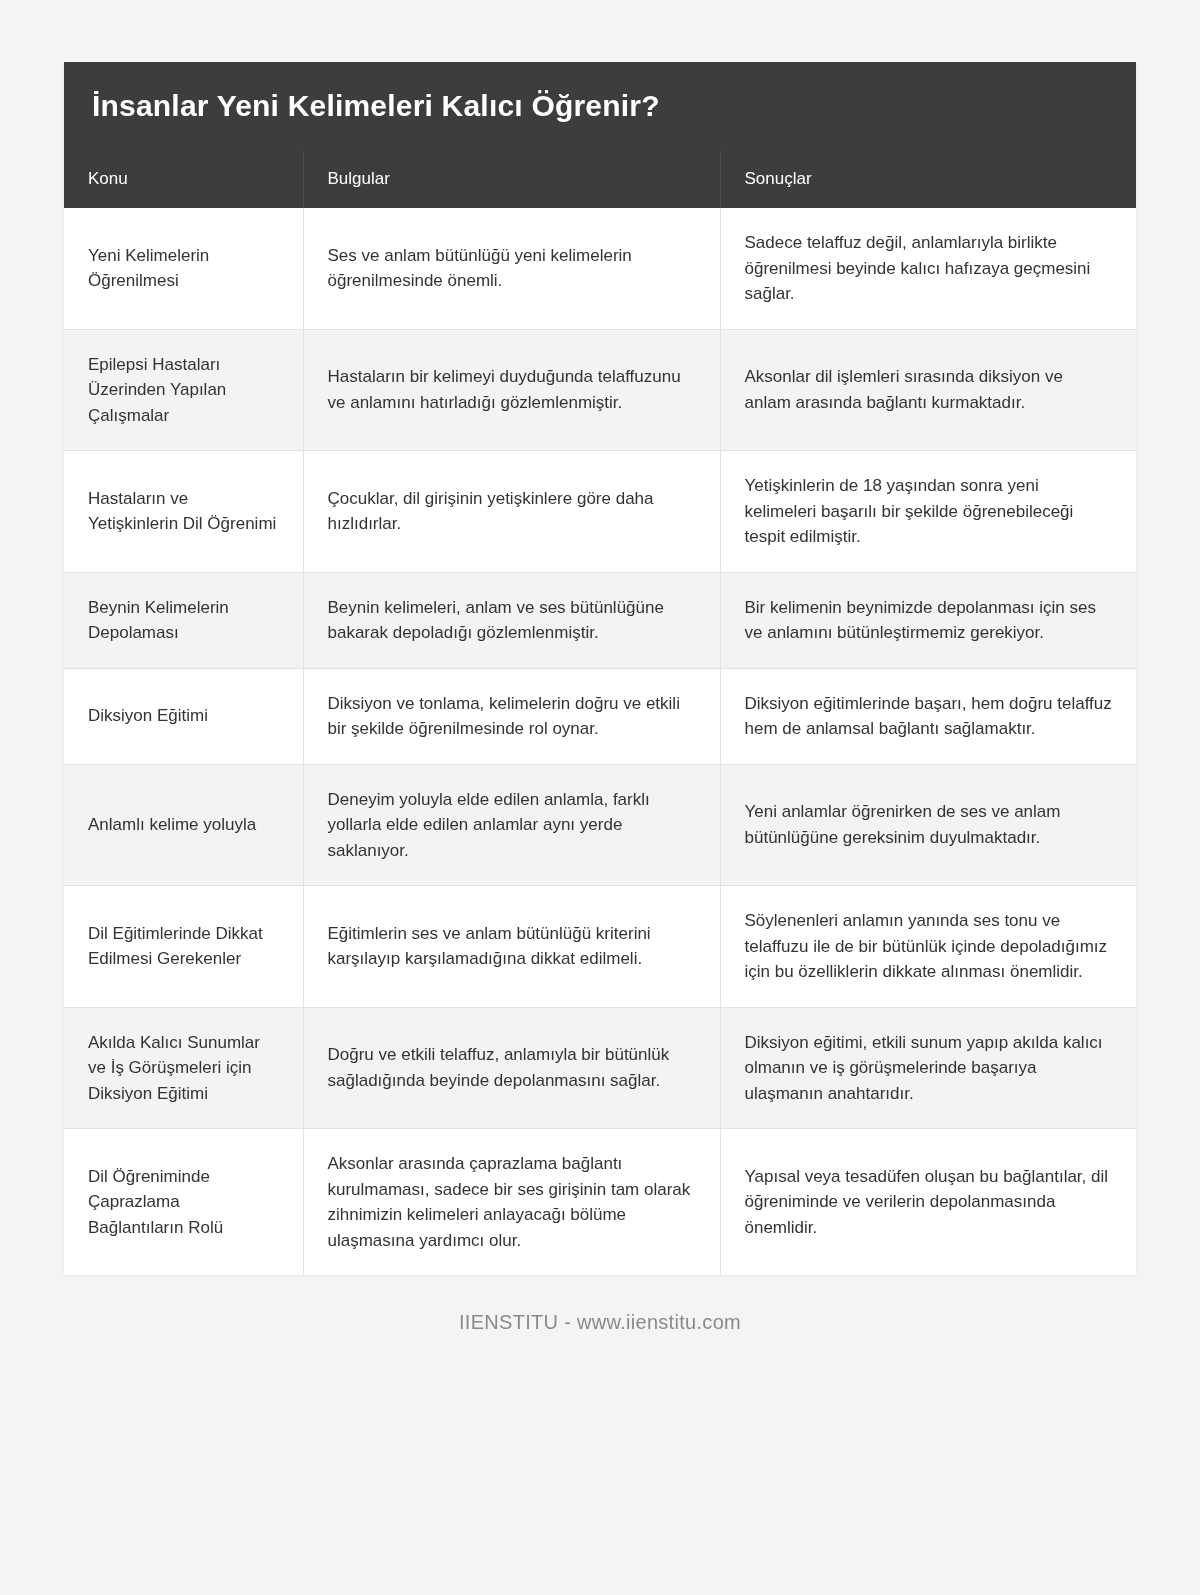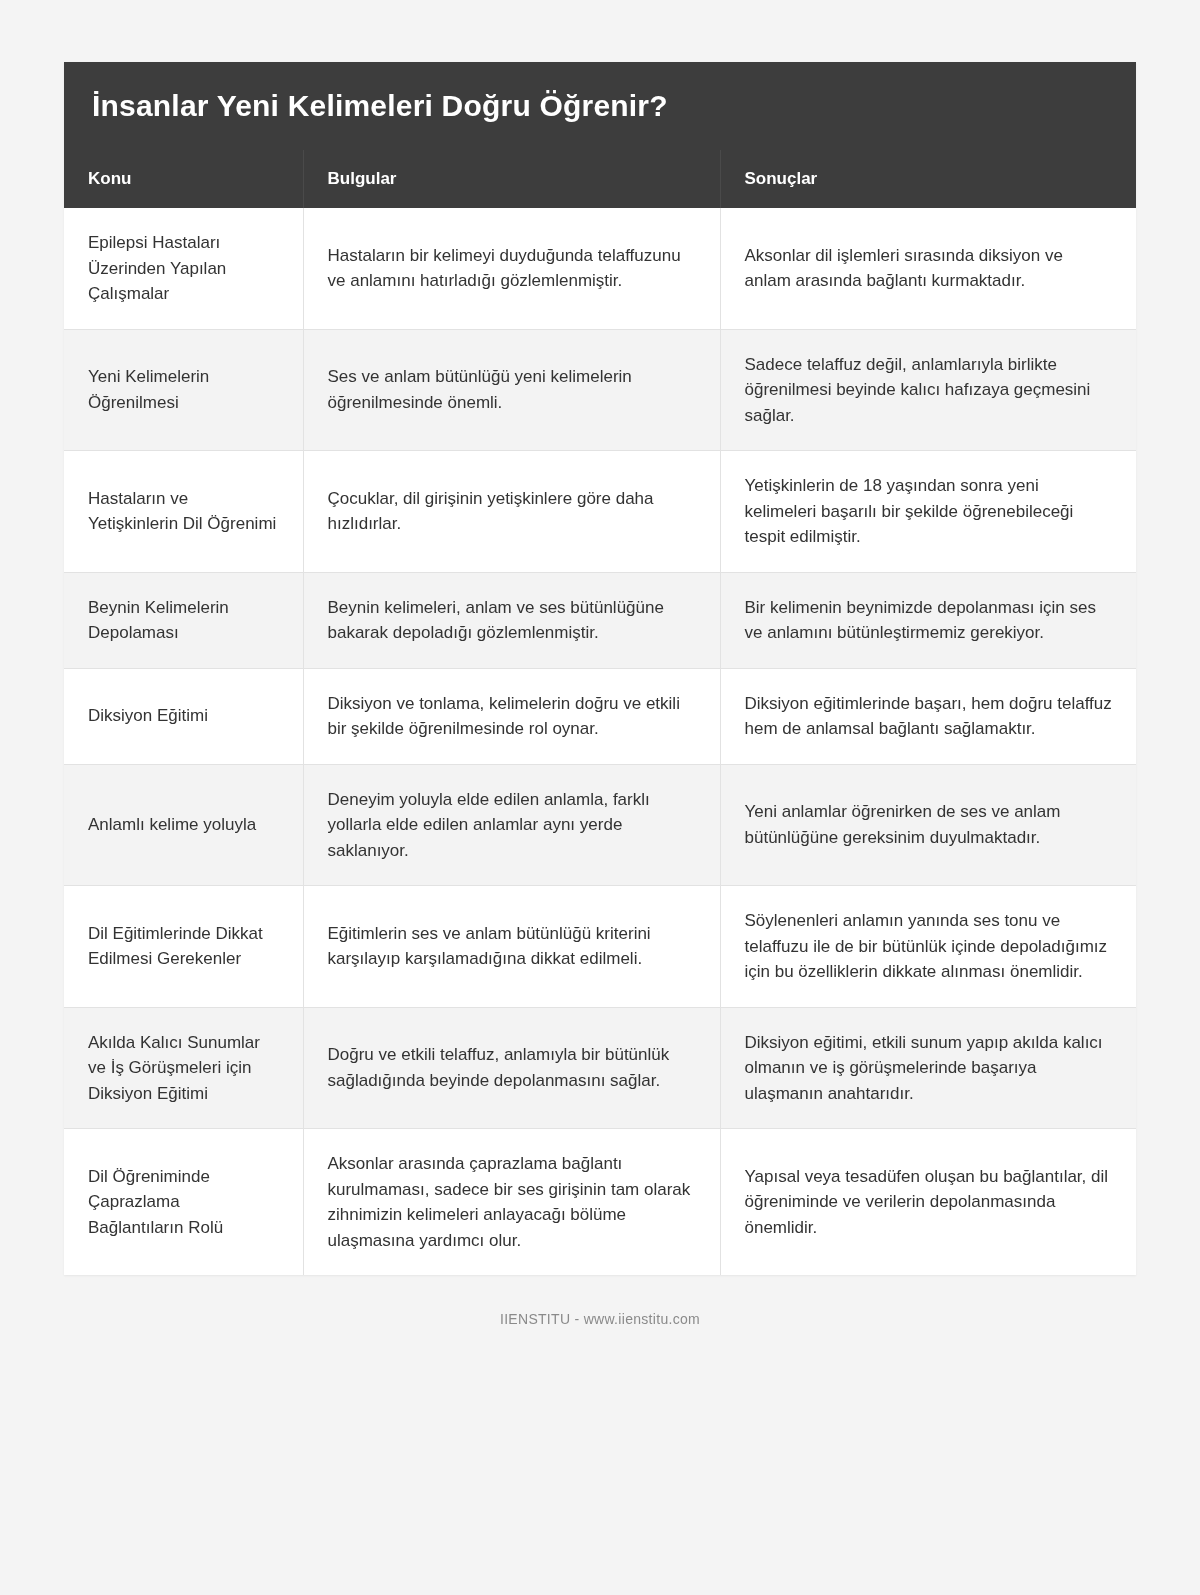--- a/index.html
+++ b/index.html
@@ -45,21 +45,21 @@
   table.data {
     width: 100%;
     border-collapse: collapse;
     table-layout: fixed;
   }
 
   table.data thead th {
     background: #3d3d3d;
     color: #ffffff;
     font-size: 17px;
-    font-weight: bold;
+    font-weight: normal;
     text-align: left;
     padding: 19px 24px;
     vertical-align: middle;
     border-right: 1px solid #4a4a4a;
   }
   table.data thead th:last-child {
     border-right: none;
   }
 
   table.data td {
@@ -84,59 +84,59 @@
     border-bottom: none;
   }
 
   .col-topic { width: 239px; }
   .col-find  { width: 417px; }
   .col-res   { width: 416px; }
 
   .footer {
     text-align: center;
     color: #8a8a8a;
-    font-size: 14px;
+    font-size: 20px;
     padding: 36px 0 40px 0;
     letter-spacing: 0.3px;
   }
 </style>
 </head>
 <body>
 
 <div class="page">
 
   <div class="table-card">
 
     <div class="title-bar">
-      <h1>İnsanlar Yeni Kelimeleri Doğru Öğrenir?</h1>
+      <h1>İnsanlar Yeni Kelimeleri Kalıcı Öğrenir?</h1>
     </div>
 
     <table class="data">
       <colgroup>
         <col class="col-topic">
         <col class="col-find">
         <col class="col-res">
       </colgroup>
       <thead>
         <tr>
           <th>Konu</th>
           <th>Bulgular</th>
           <th>Sonuçlar</th>
         </tr>
       </thead>
       <tbody>
         <tr>
+          <td>Yeni Kelimelerin Öğrenilmesi</td>
+          <td>Ses ve anlam bütünlüğü yeni kelimelerin öğrenilmesinde önemli.</td>
+          <td>Sadece telaffuz değil, anlamlarıyla birlikte öğrenilmesi beyinde kalıcı hafızaya geçmesini sağlar.</td>
+        </tr>
+        <tr>
           <td>Epilepsi Hastaları Üzerinden Yapılan Çalışmalar</td>
           <td>Hastaların bir kelimeyi duyduğunda telaffuzunu ve anlamını hatırladığı gözlemlenmiştir.</td>
           <td>Aksonlar dil işlemleri sırasında diksiyon ve anlam arasında bağlantı kurmaktadır.</td>
-        </tr>
-        <tr>
-          <td>Yeni Kelimelerin Öğrenilmesi</td>
-          <td>Ses ve anlam bütünlüğü yeni kelimelerin öğrenilmesinde önemli.</td>
-          <td>Sadece telaffuz değil, anlamlarıyla birlikte öğrenilmesi beyinde kalıcı hafızaya geçmesini sağlar.</td>
         </tr>
         <tr>
           <td>Hastaların ve Yetişkinlerin Dil Öğrenimi</td>
           <td>Çocuklar, dil girişinin yetişkinlere göre daha hızlıdırlar.</td>
           <td>Yetişkinlerin de 18 yaşından sonra yeni kelimeleri başarılı bir şekilde öğrenebileceği tespit edilmiştir.</td>
         </tr>
         <tr>
           <td>Beynin Kelimelerin Depolaması</td>
           <td>Beynin kelimeleri, anlam ve ses bütünlüğüne bakarak depoladığı gözlemlenmiştir.</td>
           <td>Bir kelimenin beynimizde depolanması için ses ve anlamını bütünleştirmemiz gerekiyor.</td>

